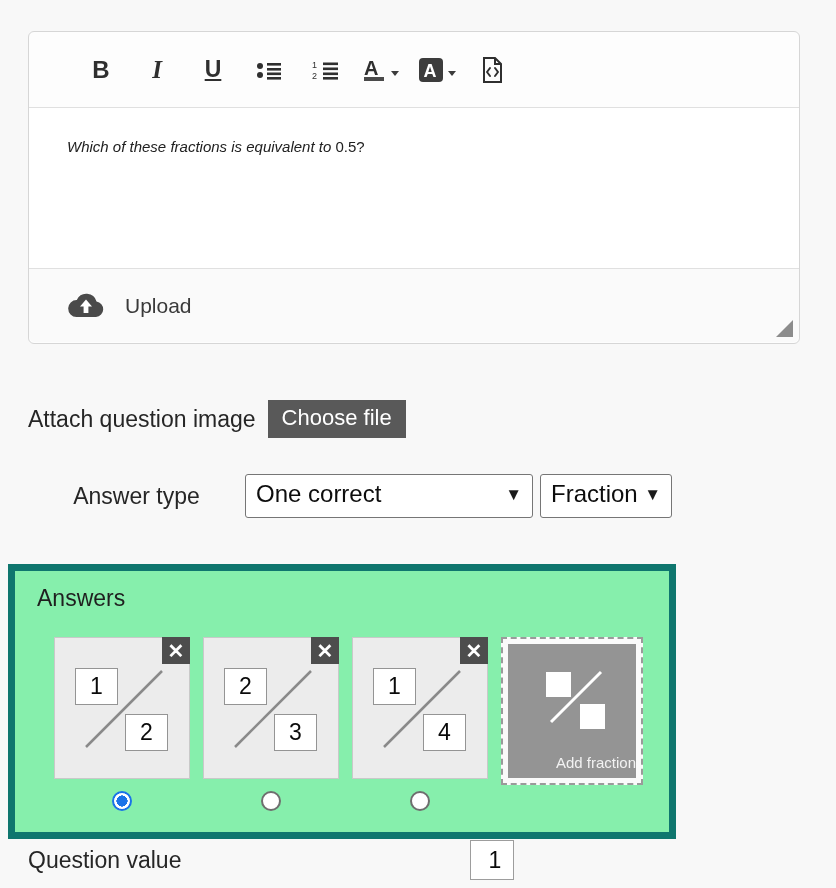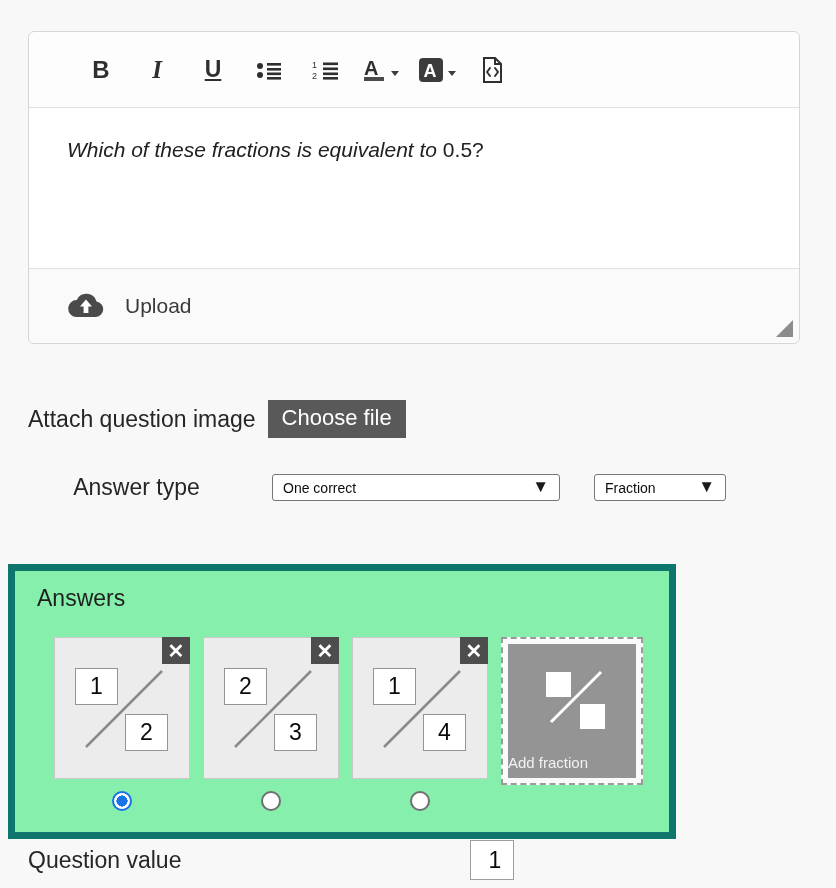--- a/index.html
+++ b/index.html
@@ -50,21 +50,21 @@
     border-right: 4px solid transparent;
     border-top: 5px solid #3c3c3c;
     margin-left: 4px;
     margin-top: 7px;
   }
 
   #editor-body {
     height: 160px;
     background: #ffffff;
     padding: 30px 0 0 38px;
-    font-size: 21px;
+    font-size: 15px;
   }
   #editor-body .q-ital { font-style: italic; }
   #editor-footer {
     height: 74px;
     background: #fafafa;
     border-top: 1px solid #e0e0e0;
     border-radius: 0 0 6px 6px;
     display: flex;
     align-items: center;
     padding-left: 38px;
@@ -95,26 +95,25 @@
     font-family: "Liberation Sans", sans-serif;
   }
 
   #row-anstype { left: 28px; top: 474px; }
   #anstype-label { width: 217px; text-align: center; }
   .sel {
     appearance: none; -webkit-appearance: none;
     background: #ffffff;
     border: 1px solid #767676;
     border-radius: 3px;
-    font-size: 14px;
+    font-size: 24px;
     font-family: "Liberation Sans", sans-serif;
     color: #0d0d0d;
-    padding: 5px 34px 4px 10px;
-    cursor: pointer;
-    margin-left: 27px;
+    padding: 5px 34px 10px 10px;
+    cursor: pointer;
   }
   .sel-wrap { position: relative; display: inline-block; }
   .sel-chev {
     position: absolute; right: 11px; top: 50%;
     transform: translateY(-55%);
     pointer-events: none;
     font-size: 17px; color: #1a1a1a;
   }
   #sel-mode { width: 288px; }
   #sel-kind { width: 132px; }
@@ -197,21 +196,21 @@
     background: #fafafa;
     cursor: pointer;
   }
   #add-frac-inner {
     width: 100%; height: 100%;
     background: #949494;
     position: relative;
   }
   #add-frac-label {
     position: absolute; bottom: 7px; left: 0; right: 0;
-    text-align: left;
+    text-align: right;
     color: #f2f2f2;
     font-size: 15px;
   }
   .add-sq {
     position: absolute; width: 25px; height: 25px; background: #ffffff;
   }
   #add-sq1 { left: 38px; top: 28px; }
   #add-sq2 { left: 72px; top: 60px; }
 
   

